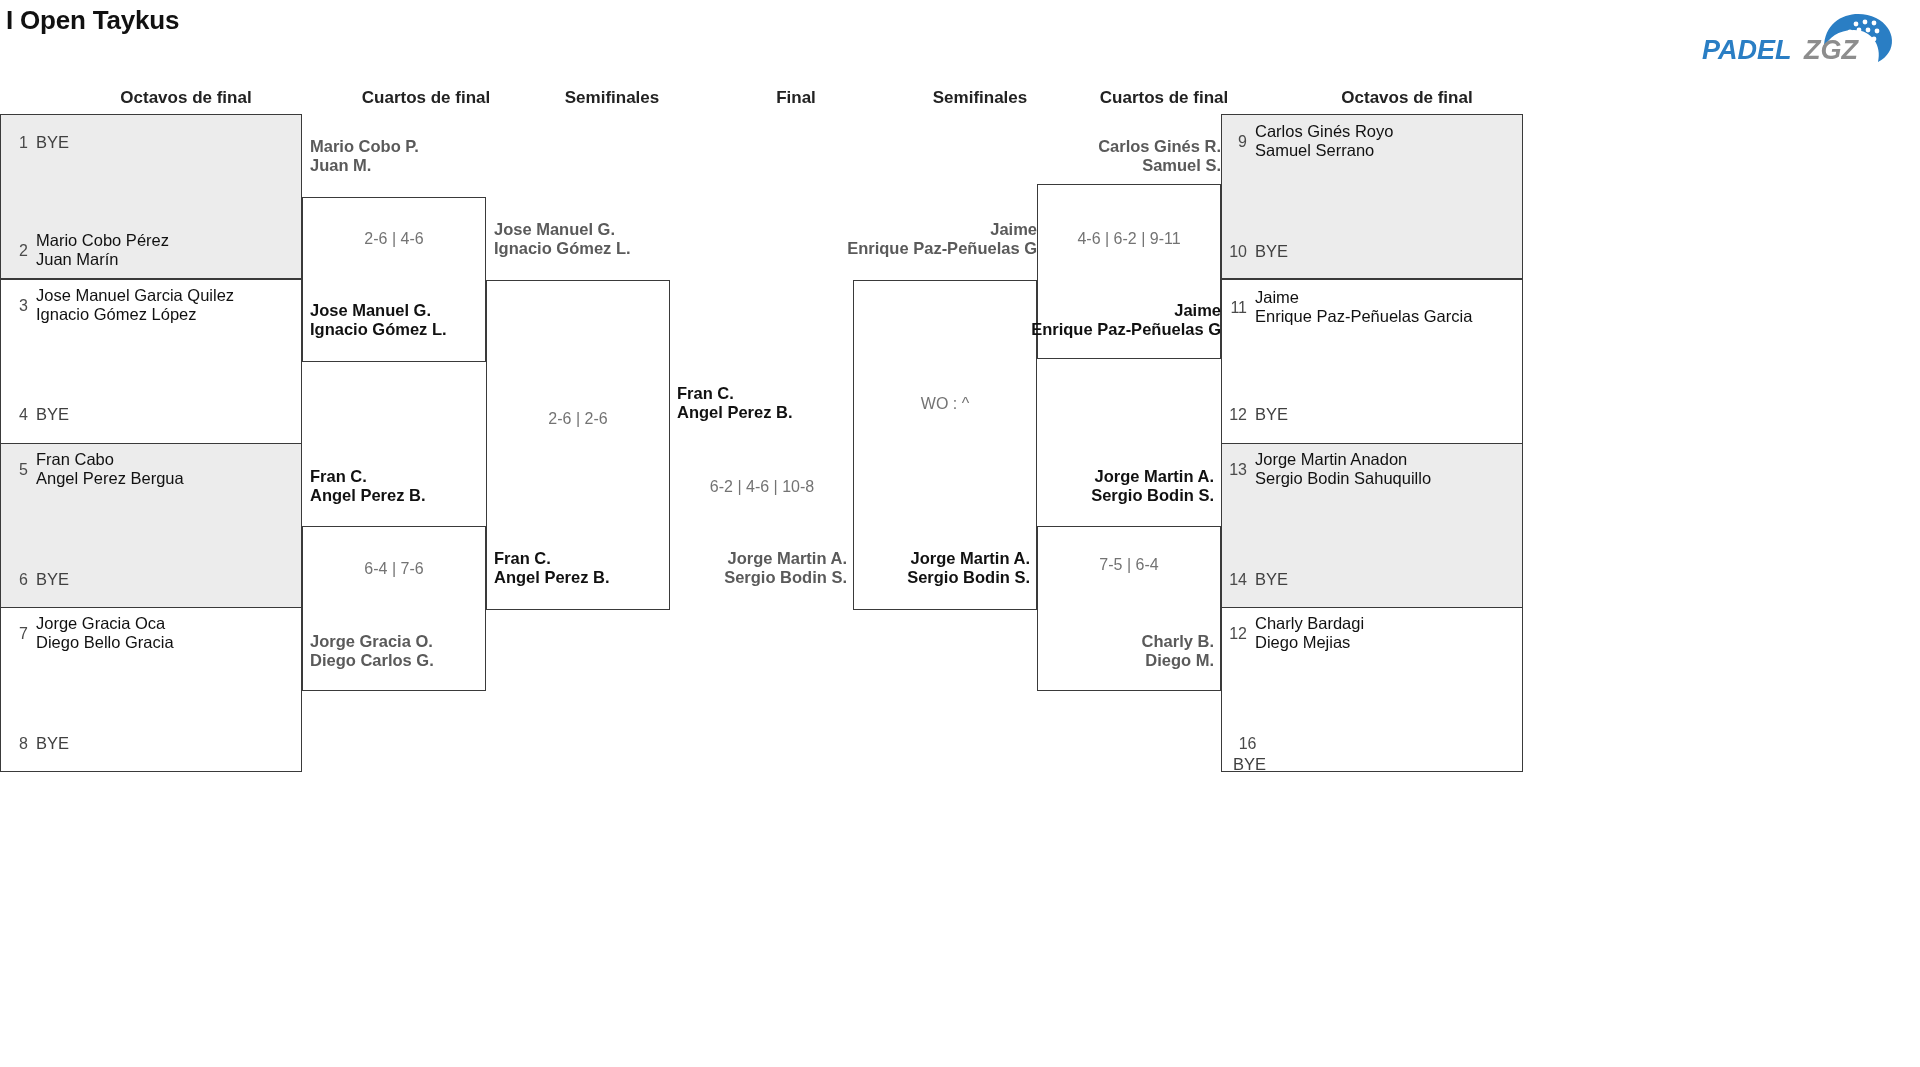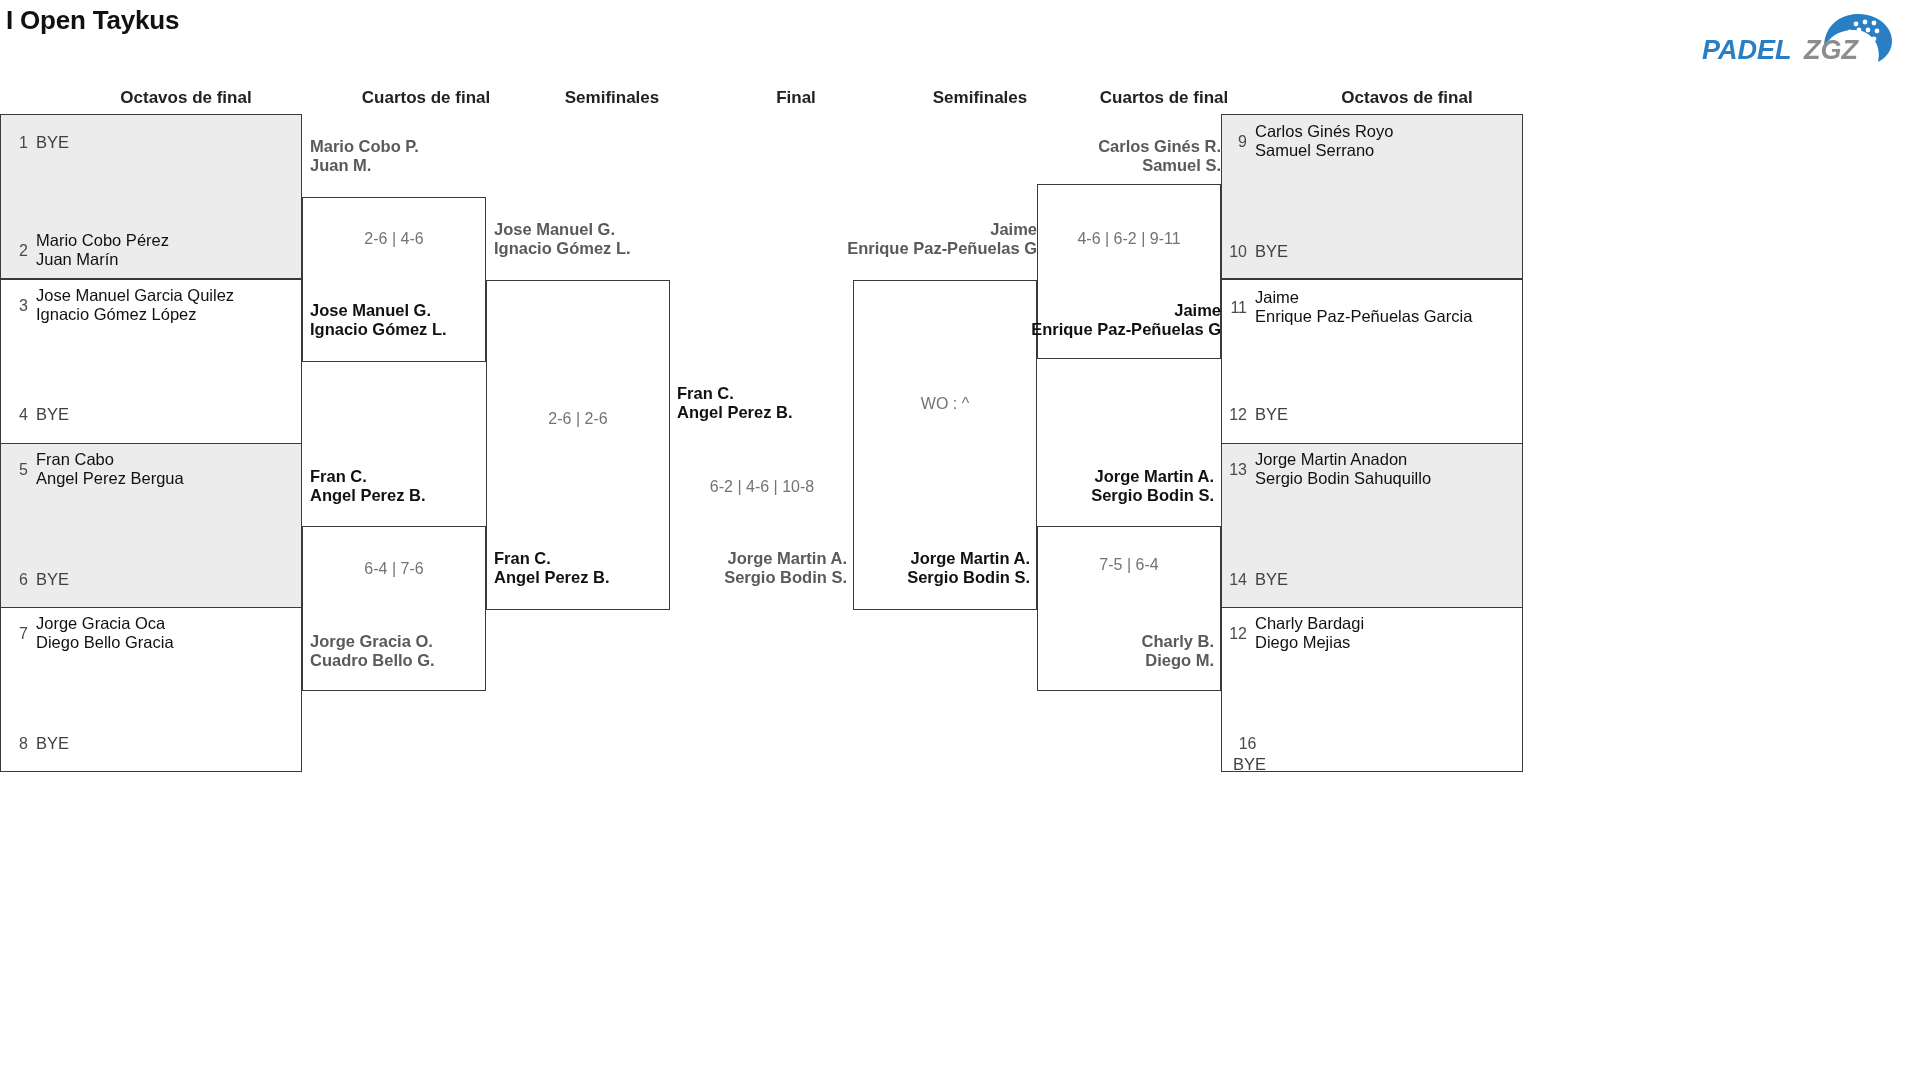--- a/index.html
+++ b/index.html
@@ -173,21 +173,21 @@
   </div>
 
   <div class="box plain" style="left:302px;top:526px;width:184px;height:165px;"></div>
   <div class="plabel winner" style="left:310px;top:467px;">
     <div>Fran C.</div>
     <div>Angel Perez B.</div>
   </div>
   <div class="score" style="left:302px;top:560px;width:184px;">6-4 | 7-6</div>
   <div class="plabel loser" style="left:310px;top:632px;">
     <div>Jorge Gracia O.</div>
-    <div>Cuadro Bello G.</div>
+    <div>Diego Carlos G.</div>
   </div>
 
   <div class="box plain" style="left:486px;top:280px;width:184px;height:330px;"></div>
   <div class="plabel loser" style="left:494px;top:220px;">
     <div>Jose Manuel G.</div>
     <div>Ignacio Gómez L.</div>
   </div>
   <div class="score" style="left:486px;top:410px;width:184px;">2-6 | 2-6</div>
   <div class="plabel winner" style="left:494px;top:549px;">
     <div>Fran C.</div>

